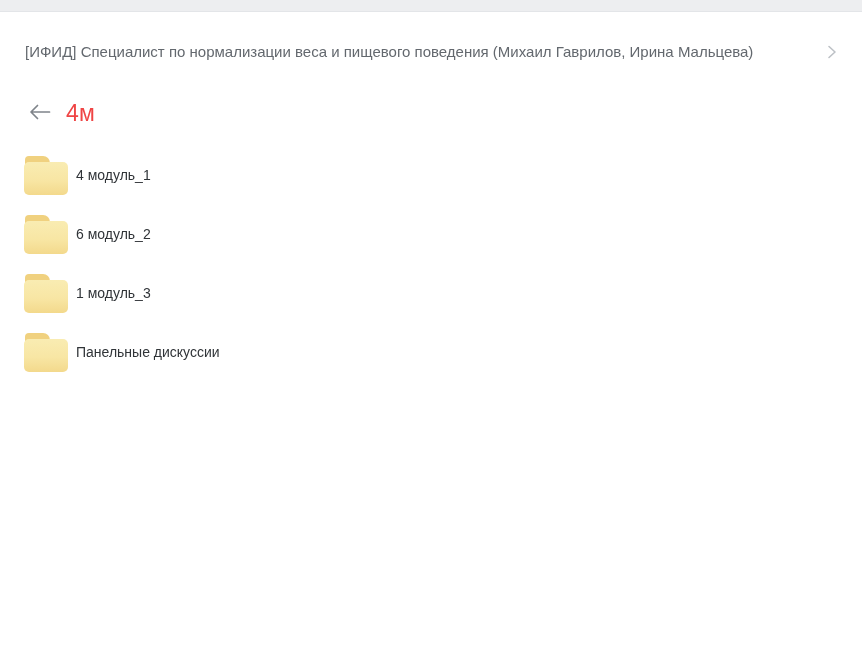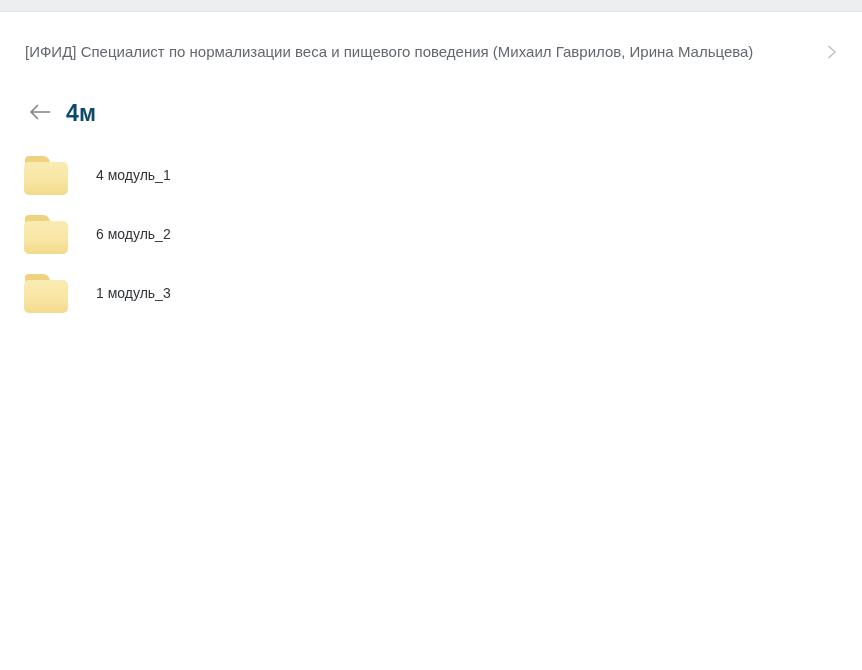--- a/index.html
+++ b/index.html
@@ -48,22 +48,22 @@
     display: flex;
     align-items: center;
     justify-content: center;
     cursor: pointer;
     background: none;
     border: none;
   }
   .page-heading {
     margin-left: 14px;
     font-size: 23px;
-    font-weight: 700;
-    color: #0c4a6e;
+    font-weight: 400;
+    color: #ef4444;
     letter-spacing: 0.2px;
   }
   .folder-list {
     padding: 28px 0 0 24px;
   }
   .folder-row {
     display: flex;
     align-items: center;
     height: 40px;
     margin-bottom: 19px;
@@ -87,21 +87,21 @@
   .folder-icon .folder-body {
     position: absolute;
     left: 0;
     bottom: 0;
     width: 44px;
     height: 33px;
     border-radius: 5px;
     background: linear-gradient(180deg, #F9ECB2 0%, #F8E6A4 55%, #F3D98C 100%);
   }
   .folder-label {
-    margin-left: 28px;
+    margin-left: 8px;
     font-size: 14px;
     color: #303438;
     line-height: 18px;
   }
 </style>
 </head>
 <body>
 
 <div class="top-strip"></div>
 
@@ -144,14 +144,21 @@
   </div>
 
   <div class="folder-row">
     <span class="folder-icon">
       <span class="tab"></span>
         <span class="folder-body"></span>
     </span>
     <span class="folder-label">1 модуль_3</span>
   </div>
 
+  <div class="folder-row">
+    <span class="folder-icon">
+      <span class="tab"></span>
+        <span class="folder-body"></span>
+    </span>
+    <span class="folder-label">Панельные дискуссии</span>
+  </div>
 
 </div>
 
 </body></html>

